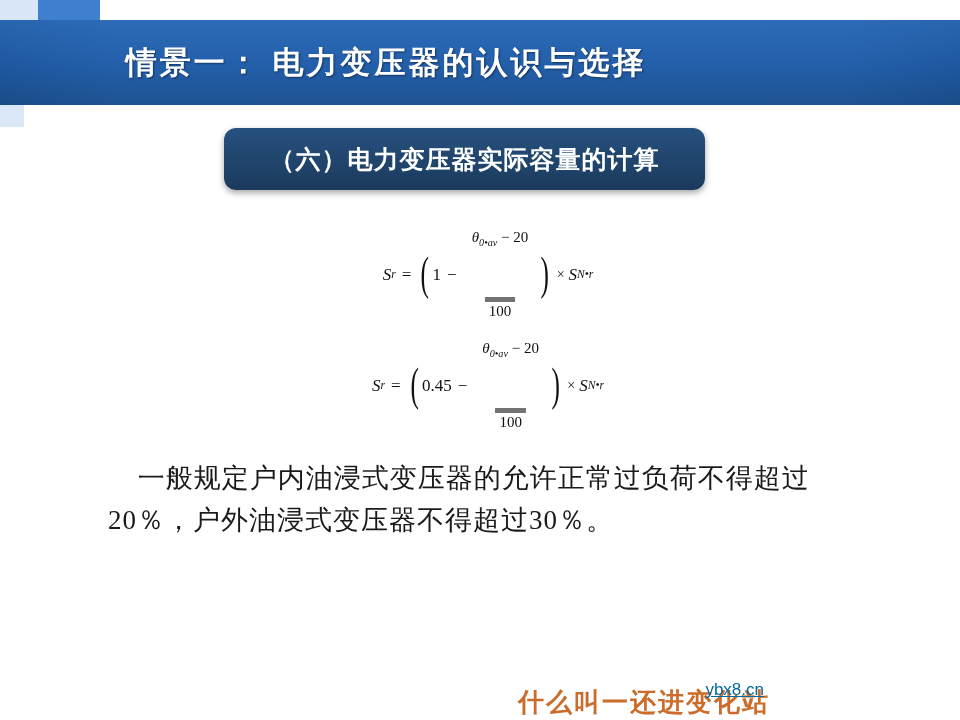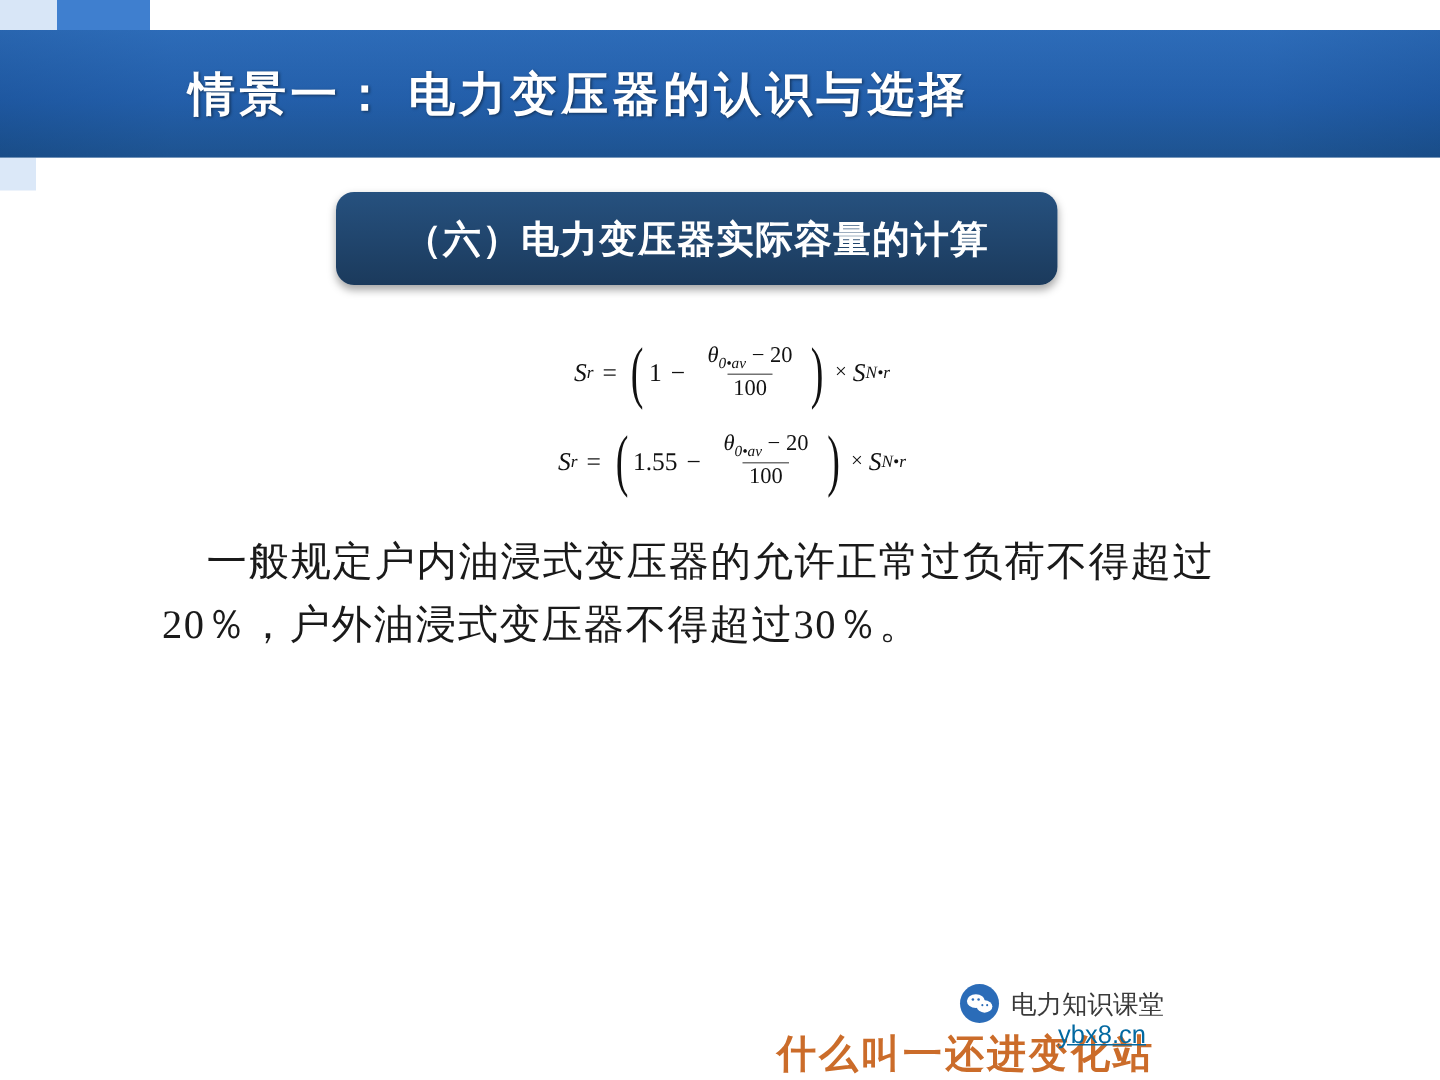--- a/index.html
+++ b/index.html
@@ -140,27 +140,28 @@
     font-weight: 300;
     transform: scaleX(0.55);
     color: #111;
   }
   .frac {
     display: inline-flex;
     flex-direction: column;
     align-items: center;
     margin: 0 5px;
     vertical-align: middle;
+    gap: 48px;
   }
   .frac .num {
     padding: 0 4px 1px 4px;
     font-size: 15px;
   }
   .frac .den {
-    border-top: 1px solid #737373;
+    border-top: 5px solid #737373;
     padding: 1px 4px 0 4px;
     font-size: 15px;
   }
   .times { margin: 0 4px; font-size: 14px; }
 
   
   .footer-logo {
     position: absolute;
     right: 184px;
     bottom: 38px;
@@ -248,46 +249,33 @@
       </span>
     </div>
 
 
     <div class="formula-row">
       <span class="formula">
         <span class="fvar">S</span>
           <span class="sub">r</span>
         <span class="eq">=</span>
         <span class="paren-big">(</span>
-        <span>1.55</span>
+        <span>0.45</span>
         <span class="eq">−</span>
         <span class="frac">
           <span class="num"><span class="fvar">θ</span><span class="sub">0•av</span> <span>− 20</span></span>
           <span class="den">100</span>
         </span>
         <span class="paren-big">)</span>
         <span class="times">×</span>
         <span class="fvar">S</span>
           <span class="sub">N•r</span>
       </span>
     </div>
 
     <p class="para para-block">一般规定户内油浸式变压器的允许正常过负荷不得超过 20％，户外油浸式变压器不得超过30％。</p>
   </div>
 
-  <div class="footer-logo">
-    <span class="logo-mark">
-      <svg width="18" height="14" viewBox="0 0 18 14" aria-hidden="true">
-        <ellipse cx="6.6" cy="5.4" rx="6" ry="4.6" fill="#ffffff"></ellipse>
-        <ellipse cx="12.4" cy="9.0" rx="5.2" ry="4.1" fill="#ffffff"></ellipse>
-        <circle cx="4.6" cy="4.3" r="0.85" fill="#2b6cb8"></circle>
-        <circle cx="8.4" cy="4.3" r="0.85" fill="#2b6cb8"></circle>
-        <circle cx="10.9" cy="8.1" r="0.7" fill="#2b6cb8"></circle>
-        <circle cx="14.1" cy="8.1" r="0.7" fill="#2b6cb8"></circle>
-      </svg>
-    </span>
-    <span class="footer-logo-text">电力知识课堂</span>
-  </div>
 
   <div class="footer-wm-big">什么叫一还进变化站</div>
   <div class="footer-wm-url">ybx8.cn</div>
 
 </div>
 
 </body></html>

